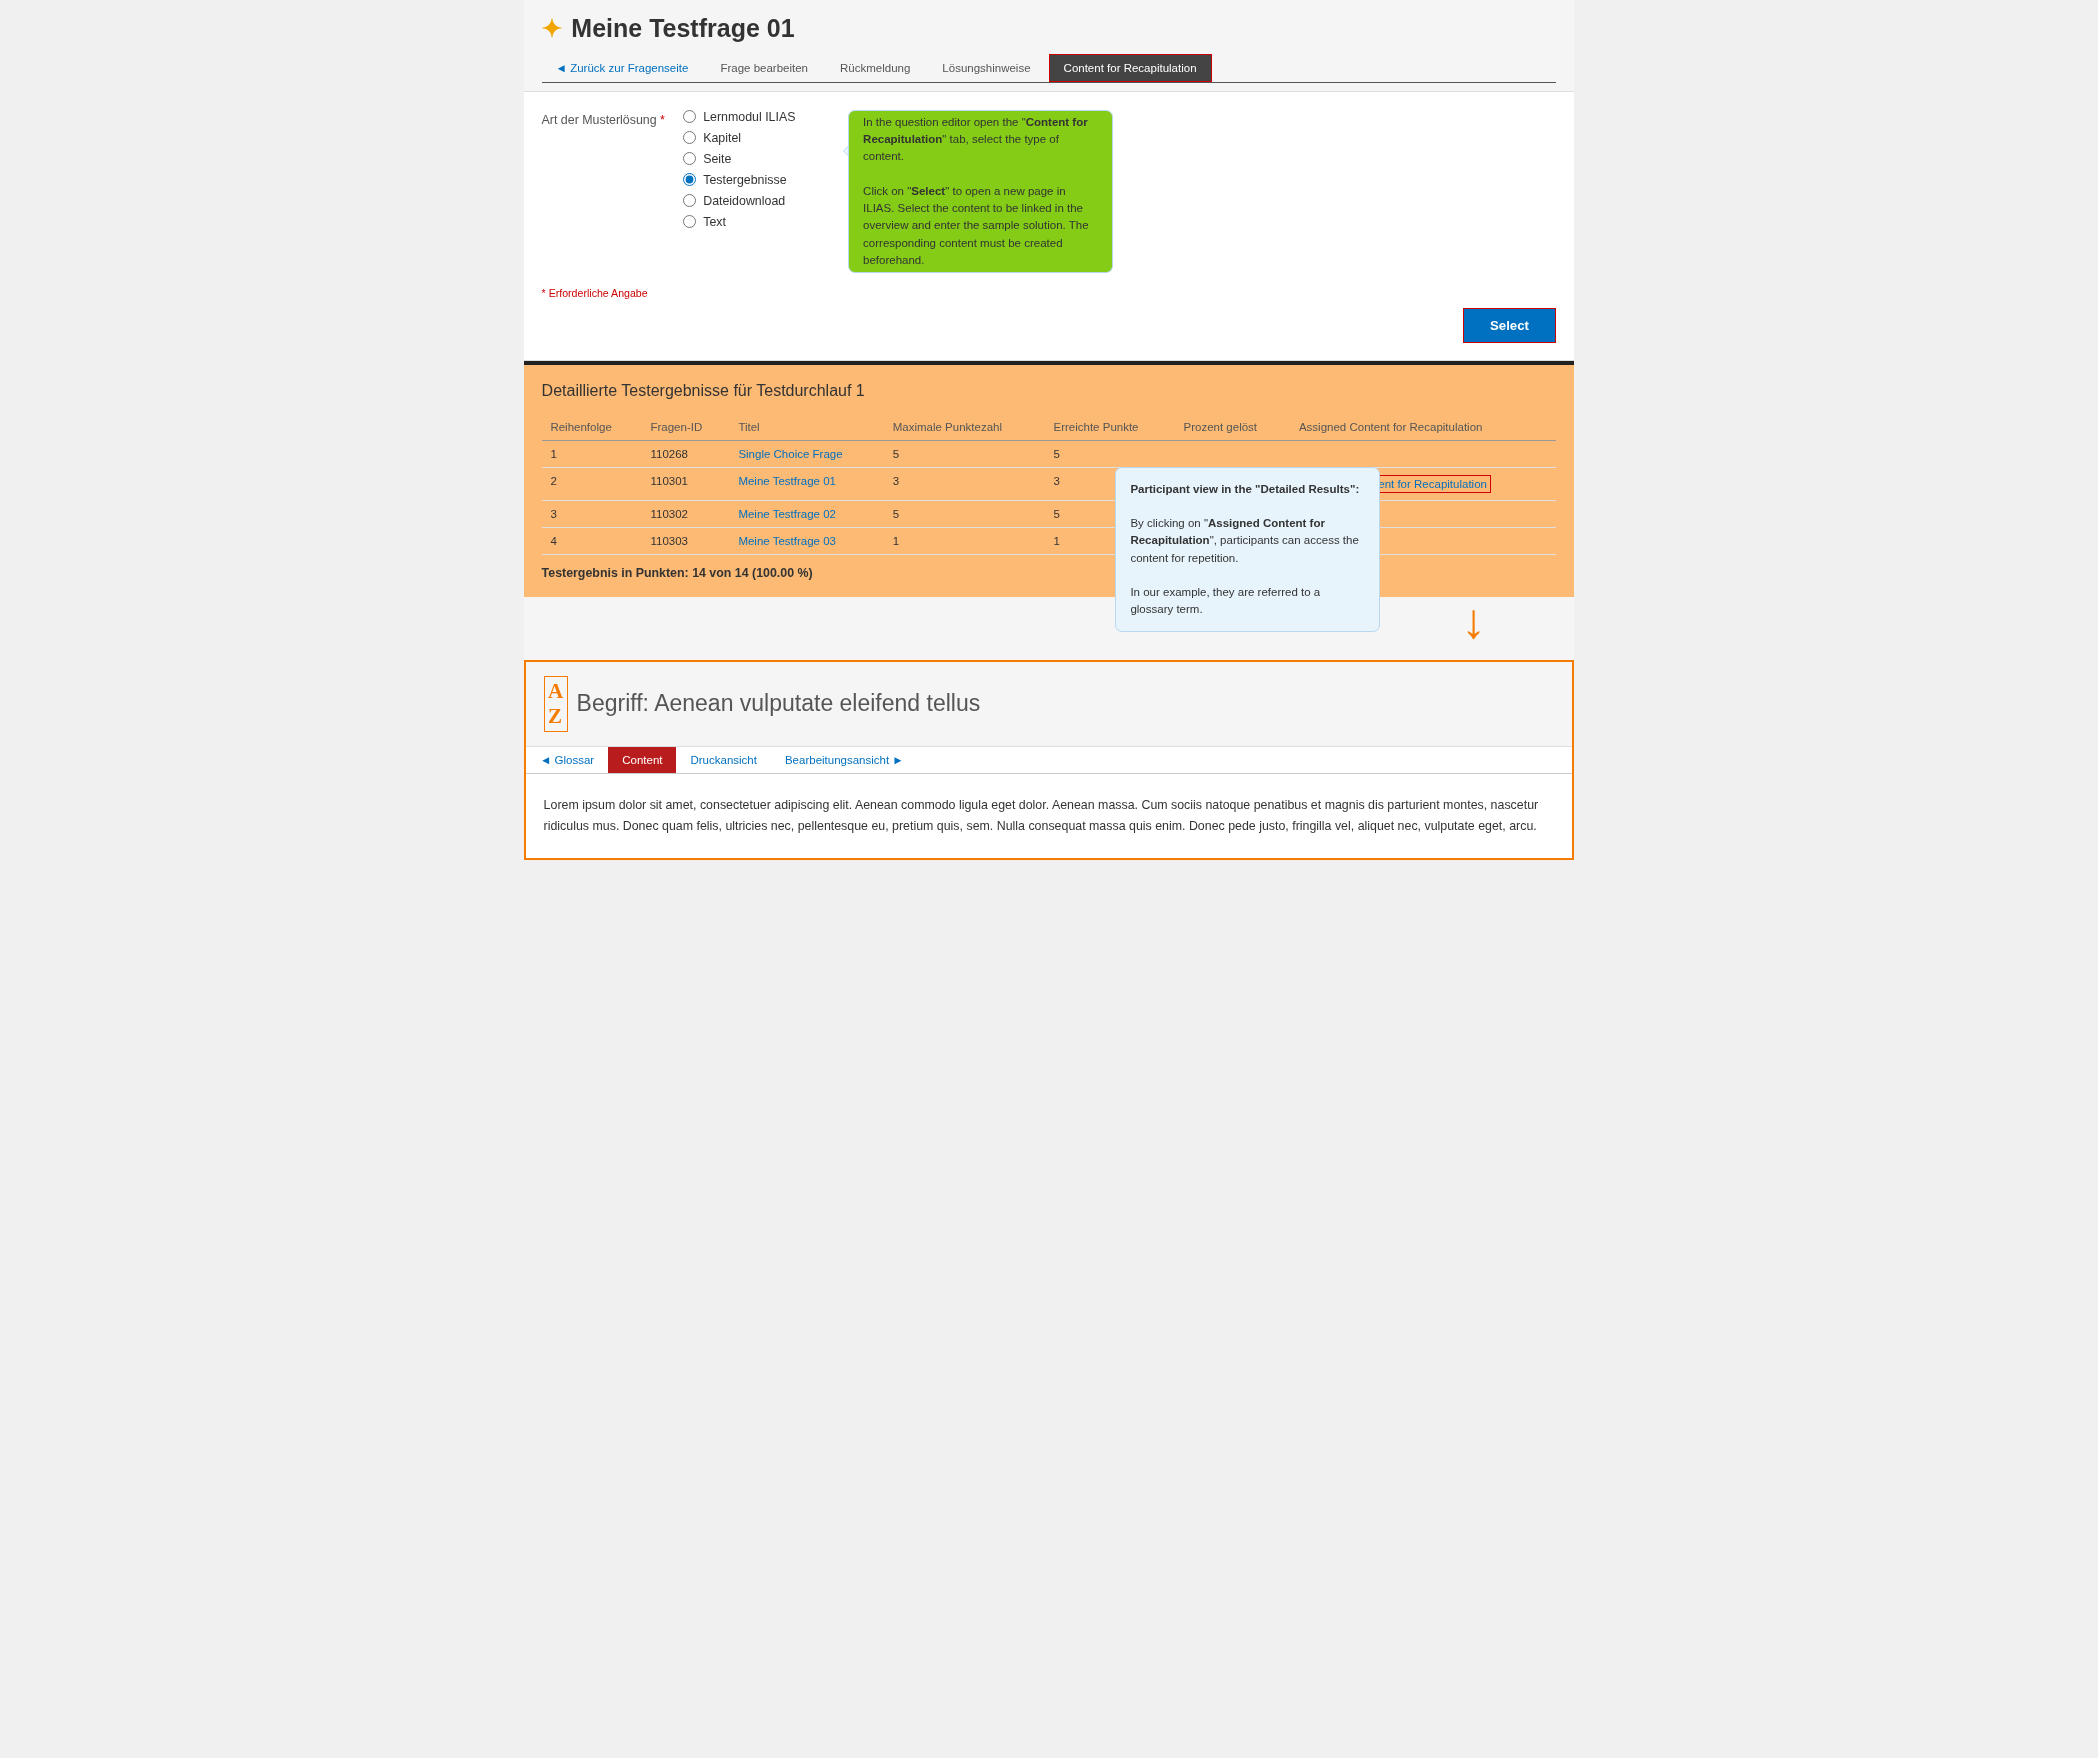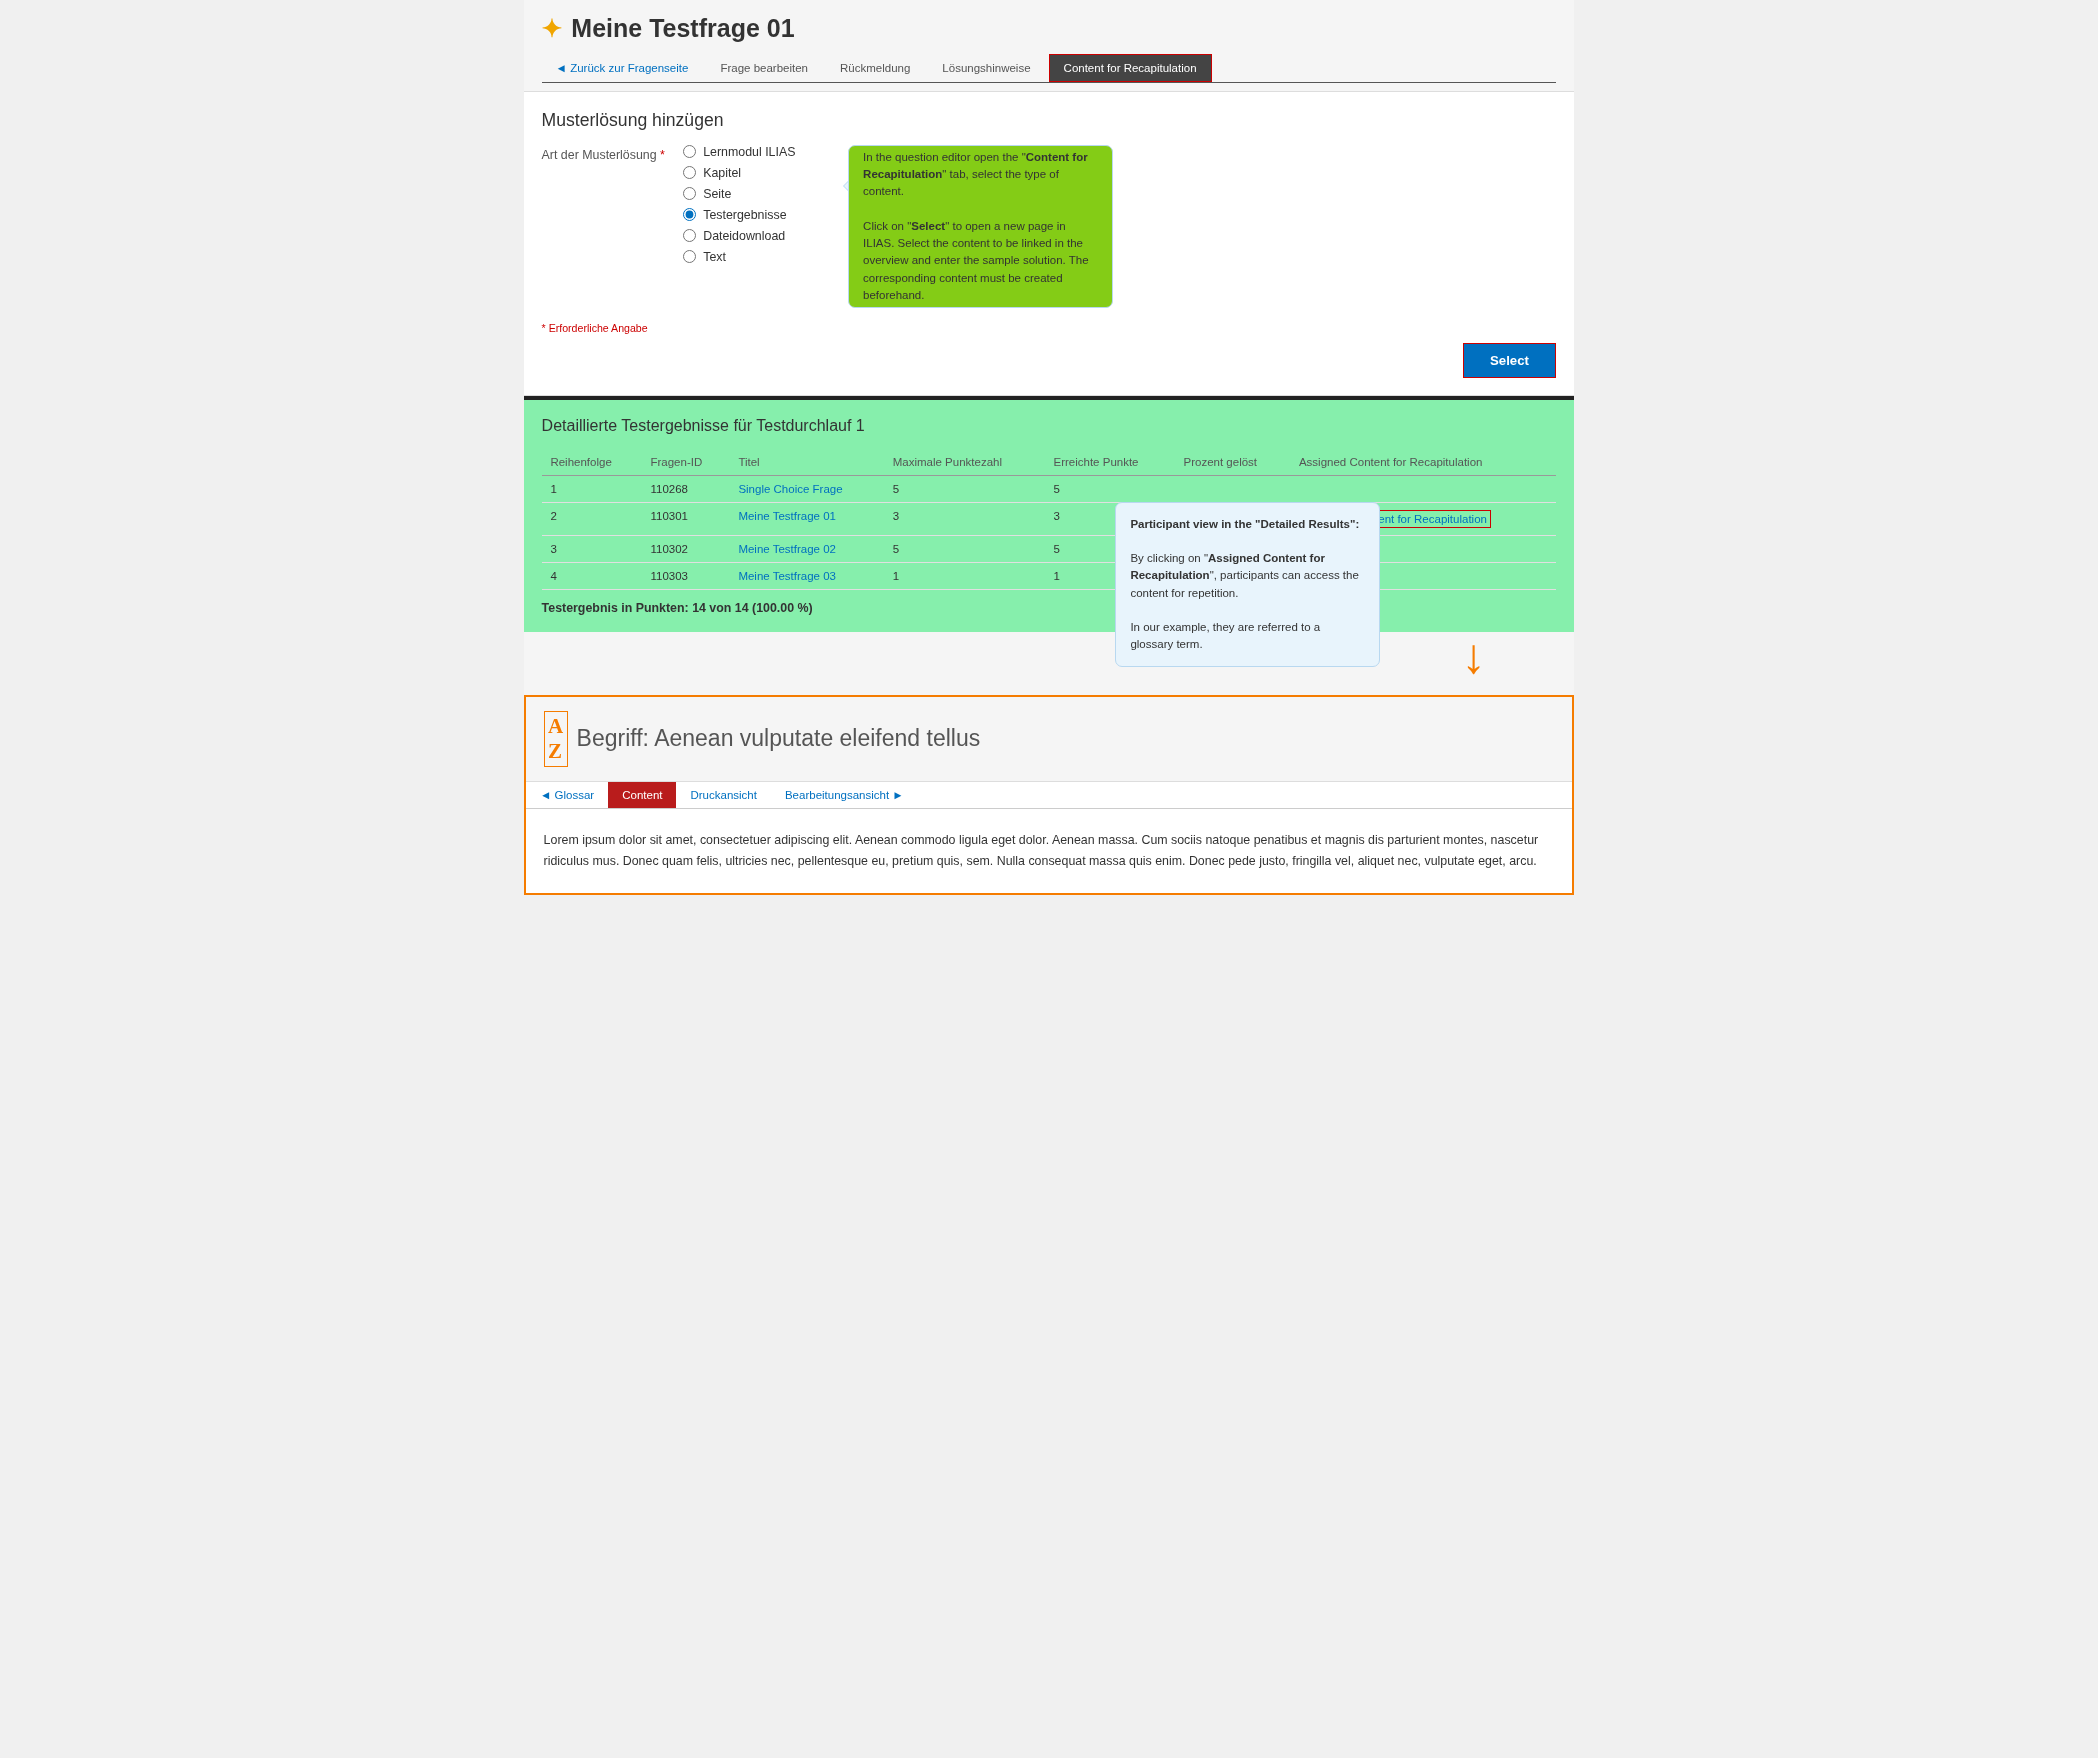--- a/index.html
+++ b/index.html
@@ -53,21 +53,21 @@
       position: absolute;
       left: -8.8px;
       top: 36px;
       border: 4.4px solid transparent;
       border-right-color: #e8f4fc;
     }
 
     .required-note { font-size: 10.6px; color: #c00; margin-top: 14px; }
     .select-btn-row { display: flex; justify-content: flex-end; margin-top: 8.8px; }
     .btn-select { background: #0070c0; color: #fff; border: 1.8px solid #c00; padding: 8.8px 26.5px; font-size: 13.2px; cursor: pointer; font-weight: bold; }
-    .section-gray-inner { background: #86efac; margin: 0; padding: 17.6px; }
+    .section-gray-inner { background: #fdba74; margin: 0; padding: 17.6px; }
     .results-title { font-size: 16px; font-weight: normal; color: #333; margin-bottom: 14px; }
 
     table { width: 100%; border-collapse: collapse; font-size: 11.5px; }
     thead tr { border-bottom: 1.8px solid #999; }
     th { padding: 7px 8.8px; text-align: left; font-weight: normal; color: #555; font-size: 11.5px; }
     td { padding: 7px 8.8px; border-bottom: 0.9px solid #e0e0e0; vertical-align: top; }
     .td-link { color: #0070c0; cursor: pointer; text-decoration: none; }
 
     .table-footer { font-size: 12.4px; color: #333; margin-top: 10.6px; }
 
@@ -117,21 +117,20 @@
     <div class="nav-tabs">
       <a class="nav-tab nav-tab-back">◄ Zurück zur Fragenseite</a>
       <a class="nav-tab">Frage bearbeiten</a>
       <a class="nav-tab">Rückmeldung</a>
       <a class="nav-tab">Lösungshinweise</a>
       <a class="nav-tab-active">Content for Recapitulation</a>
     </div>
   </div>
 
   <div class="section-white">
-    <div class="section-title">Musterlösung hinzügen</div>
 
     <div class="form-row">
       <div class="form-label">
         <span>Art der Musterlösung</span>
         <span style="color:#c00"> *</span>
       </div>
       <div class="radio-group">
         <label class="radio-item">
           <input type="radio" name="musterloesung" style=""> 
             <span>Lernmodul ILIAS</span>

